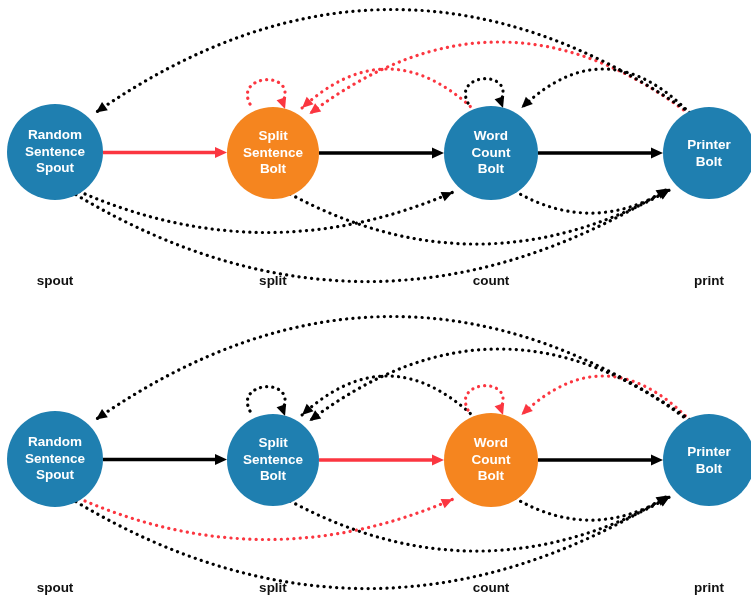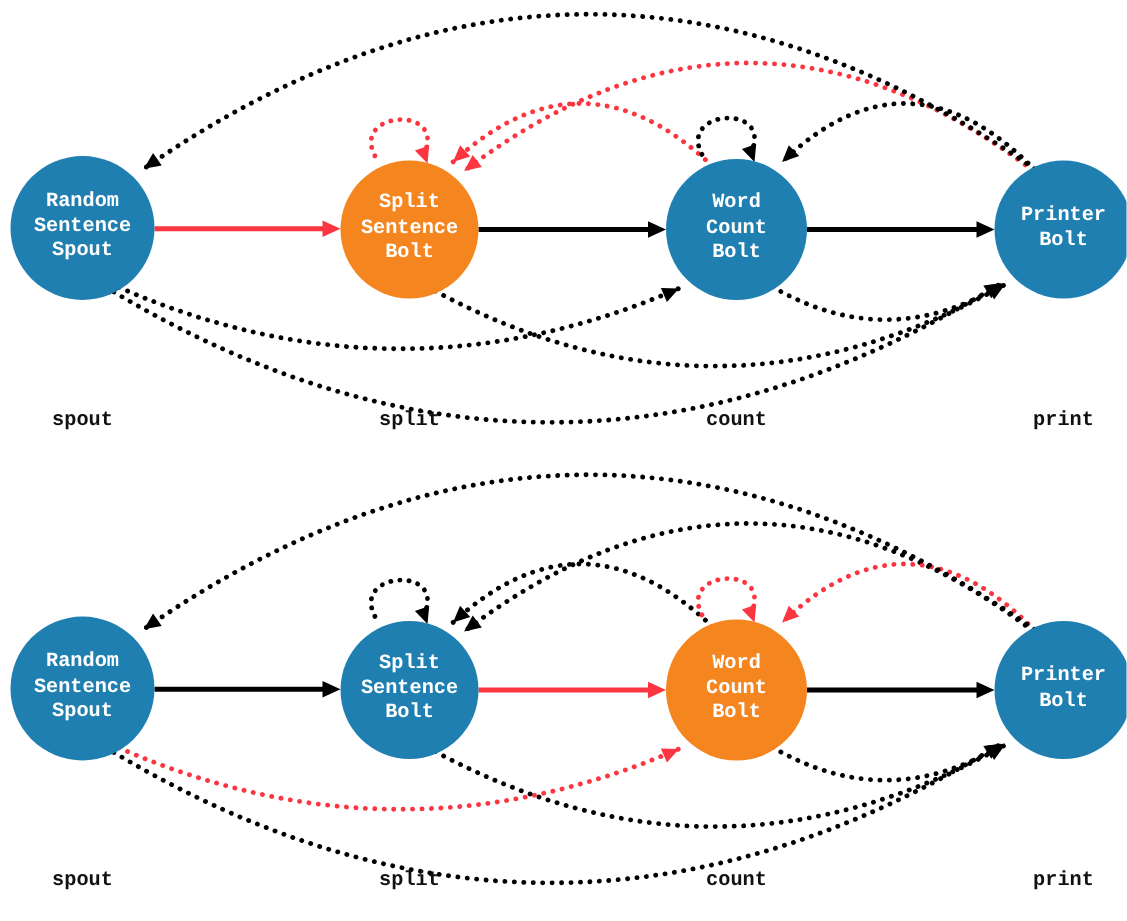--- a/index.html
+++ b/index.html
@@ -1,17 +1,17 @@
 <!DOCTYPE html>
 <html><head>
 <meta charset="utf-8">
 <style>
   html,body{margin:0;padding:0;background:#ffffff;}
   body{width:751px;height:614px;font-family:"Liberation Sans",sans-serif;overflow:hidden;}
-  .diagram{position:relative;width:751px;height:307px;font-family:Liberation Mono, monospace;}
+  .diagram{position:relative;width:751px;height:307px;}
   .diagram svg{position:absolute;left:0;top:0;}
   .node-label{
     position:absolute;
     color:#ffffff;
     font-weight:bold;
     font-size:13.5px;
     line-height:16.5px;
     text-align:center;
     pointer-events:none;
     white-space:pre-line;

